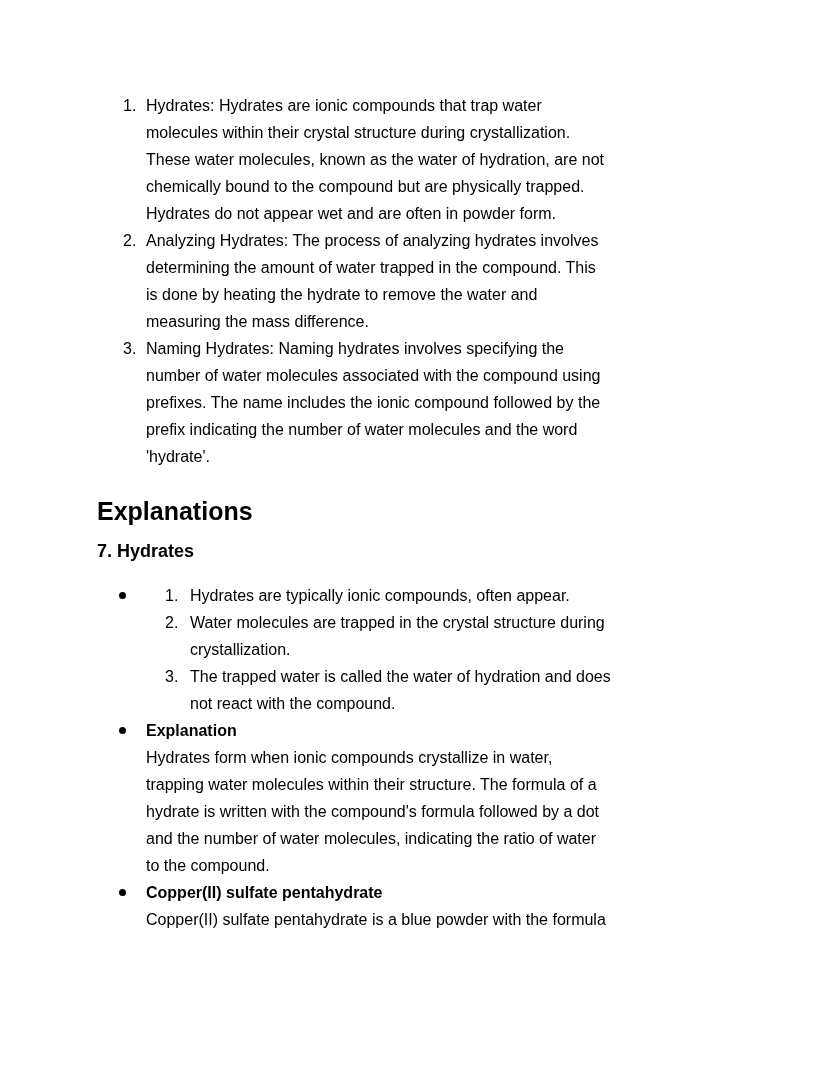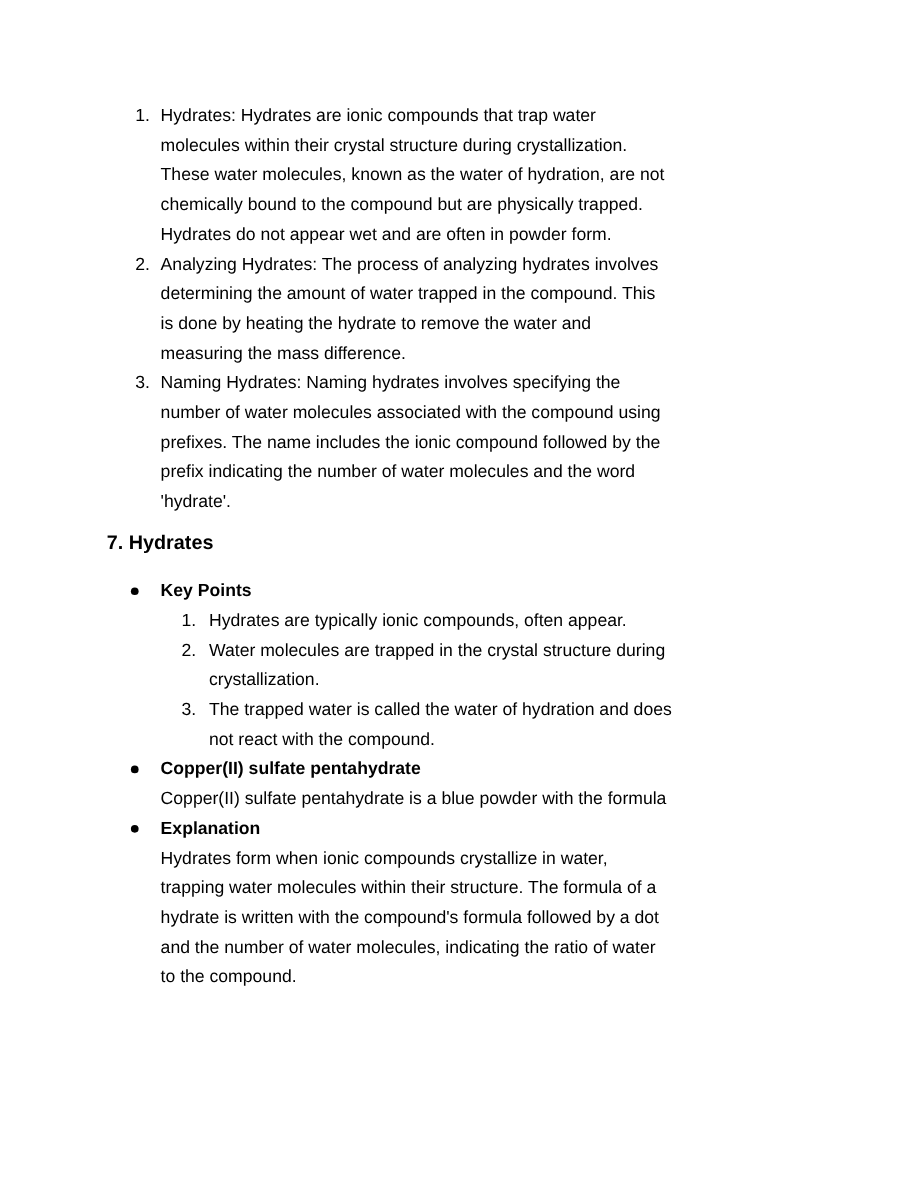--- a/index.html
+++ b/index.html
@@ -99,50 +99,50 @@
     <div class="li">
       <span class="num">2.</span>
       <div class="txt">Analyzing Hydrates: The process of analyzing hydrates involves<br>determining the amount of water trapped in the compound. This<br>is done by heating the hydrate to remove the water and<br>measuring the mass difference.</div>
     </div>
     <div class="li">
       <span class="num">3.</span>
       <div class="txt">Naming Hydrates: Naming hydrates involves specifying the<br>number of water molecules associated with the compound using<br>prefixes. The name includes the ionic compound followed by the<br>prefix indicating the number of water molecules and the word<br>'hydrate'.</div>
     </div>
   </div>
 
+  <div class="h1">Explanations</div>
   <div class="h3">7. Hydrates</div>
 
   <div class="bullets">
 
     <div class="bli">
       <span class="dot"></span>
-      <div class="blabel">Key Points</div>
       <div class="sublist">
         <div class="li">
           <span class="num">1.</span>
           <div class="txt">Hydrates are typically ionic compounds, often appear.</div>
         </div>
         <div class="li">
           <span class="num">2.</span>
           <div class="txt">Water molecules are trapped in the crystal structure during<br>crystallization.</div>
         </div>
         <div class="li">
           <span class="num">3.</span>
           <div class="txt">The trapped water is called the water of hydration and does<br>not react with the compound.</div>
         </div>
       </div>
     </div>
 
     <div class="bli">
       <span class="dot"></span>
-      <div class="blabel">Copper(II) sulfate pentahydrate</div>
-      <div class="txt">Copper(II) sulfate pentahydrate is a blue powder with the formula</div>
+      <div class="blabel">Explanation</div>
+      <div class="txt">Hydrates form when ionic compounds crystallize in water,<br>trapping water molecules within their structure. The formula of a<br>hydrate is written with the compound's formula followed by a dot<br>and the number of water molecules, indicating the ratio of water<br>to the compound.</div>
     </div>
 
     <div class="bli">
       <span class="dot"></span>
-      <div class="blabel">Explanation</div>
-      <div class="txt">Hydrates form when ionic compounds crystallize in water,<br>trapping water molecules within their structure. The formula of a<br>hydrate is written with the compound's formula followed by a dot<br>and the number of water molecules, indicating the ratio of water<br>to the compound.</div>
+      <div class="blabel">Copper(II) sulfate pentahydrate</div>
+      <div class="txt">Copper(II) sulfate pentahydrate is a blue powder with the formula</div>
     </div>
 
   </div>
 
 </div>
 
 </body></html>

